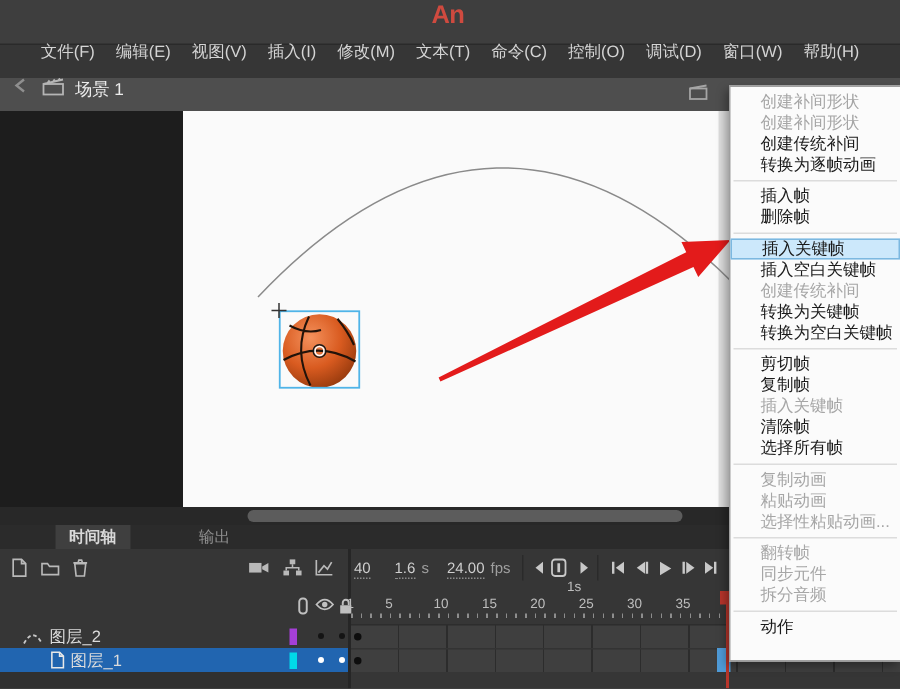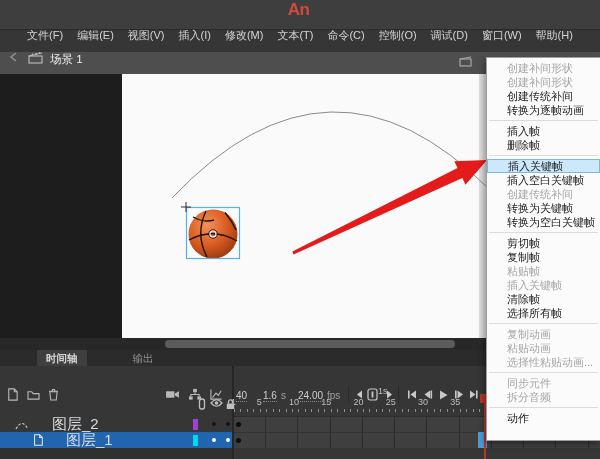--- a/index.html
+++ b/index.html
@@ -29,38 +29,38 @@
   .vscroll{position:absolute;left:479px;top:0;width:7px;height:264px;background:#dedede;}
   .stage-svg{position:absolute;left:0;top:0;}
   
   .hscroll{position:absolute;left:0;top:338px;width:600px;height:12px;background:#282828;}
   .hthumb{position:absolute;left:165px;top:2px;width:290px;height:8px;border-radius:4px;background:#5c5c5c;}
   
   .timeline{position:absolute;left:0;top:350px;width:600px;height:109px;background:#363636;}
   .tl-tabs{position:absolute;left:0;top:0;width:600px;height:16px;background:#2b2b2b;display:flex;}
   .tl-tab{font-size:10.5px;color:#8f8f8f;padding:0 9px;line-height:16px;margin-left:37px;}
   .tl-tab.active{background:#3f3f3f;color:#d8d8d8;font-weight:bold;}
-  .tl-toolbar{position:absolute;left:0;top:32px;width:600px;height:26px;}
+  .tl-toolbar{position:absolute;left:0;top:16px;width:600px;height:26px;}
   .tl-btn{position:absolute;top:5px;width:15px;height:15px;display:flex;align-items:center;justify-content:center;}
   .tl-num{position:absolute;top:8px;font-size:10px;color:#cfcfcf;border-bottom:1px dotted #8a8a8a;line-height:11px;}
   .tl-unit{position:absolute;top:8px;font-size:10px;color:#9f9f9f;line-height:11px;}
   .tl-sep{position:absolute;top:4px;width:1px;height:17px;background:#2a2a2a;}
   .pane-divider{position:absolute;left:232px;top:16px;width:2px;height:93px;background:#262626;}
   
   .tl-header{position:absolute;left:0;top:44px;width:600px;height:20px;}
   .hdr-icon{position:absolute;top:4px;}
   .ruler{position:absolute;left:234px;top:44px;width:298px;height:20px;}
   .ruler-ticks{position:absolute;left:0;bottom:2px;width:366px;height:3px;
       background:repeating-linear-gradient(90deg,#8d8d8d 0,#8d8d8d 1px,transparent 1px,transparent 6.45px);}
   .ruler-num{position:absolute;top:3px;font-size:9px;color:#bdbdbd;}
   .sec-marker{position:absolute;top:-8px;left:144px;font-size:9px;color:#bdbdbd;}
   
   .layer-row{position:absolute;left:0;width:232px;height:16px;display:flex;align-items:center;}
   .layer-row.selected{background:#2165b0;}
-  .layer-name{font-size:15px;color:#dcdcdc;margin-left:22px;}
+  .layer-name{font-size:11px;color:#dcdcdc;margin-left:3px;}
   .swatch{position:absolute;left:193px;top:2.5px;width:5px;height:11px;}
   .status-dot{position:absolute;top:6px;width:4px;height:4px;border-radius:50%;background:#141414;}
   .layer-row.selected .status-dot{background:#ffffff;}
   
   .frames{position:absolute;left:234px;top:66px;width:366px;height:32px;background:#3f3f3f;
      background-image:repeating-linear-gradient(90deg,transparent 0,transparent 31.2px,rgba(0,0,0,.30) 31.2px,rgba(0,0,0,.30) 32.25px);}
   .frames .rowline{position:absolute;left:0;top:16px;width:366px;height:1px;background:#333;}
   .frames .frame-top{position:absolute;left:0;top:0;width:366px;height:1px;background:#2d2d2d;}
   .kf-dot{position:absolute;width:5px;height:5px;border-radius:50%;background:#0d0d0d;}
   .sel-frame{position:absolute;left:478px;top:82px;width:9px;height:16px;background:#4f9bd8;z-index:2;}
@@ -345,28 +345,28 @@
       <div class="cm-item">删除帧</div>
       <div class="cm-item sep"></div>
       <div class="cm-item highlighted">插入关键帧</div>
       <div class="cm-item">插入空白关键帧</div>
       <div class="cm-item disabled">创建传统补间</div>
       <div class="cm-item">转换为关键帧</div>
       <div class="cm-item">转换为空白关键帧</div>
       <div class="cm-item sep"></div>
       <div class="cm-item">剪切帧</div>
       <div class="cm-item">复制帧</div>
-      <div class="cm-item disabled">粘贴帧</div>
       <div class="cm-item disabled">插入关键帧</div>
       <div class="cm-item">清除帧</div>
       <div class="cm-item">选择所有帧</div>
       <div class="cm-item sep"></div>
       <div class="cm-item disabled">复制动画</div>
       <div class="cm-item disabled">粘贴动画</div>
       <div class="cm-item disabled">选择性粘贴动画...</div>
       <div class="cm-item sep"></div>
+      <div class="cm-item disabled">翻转帧</div>
       <div class="cm-item disabled">同步元件</div>
       <div class="cm-item disabled">拆分音频</div>
       <div class="cm-item sep"></div>
       <div class="cm-item">动作</div>
     </div>
 
 </div>
 
 </body></html>

